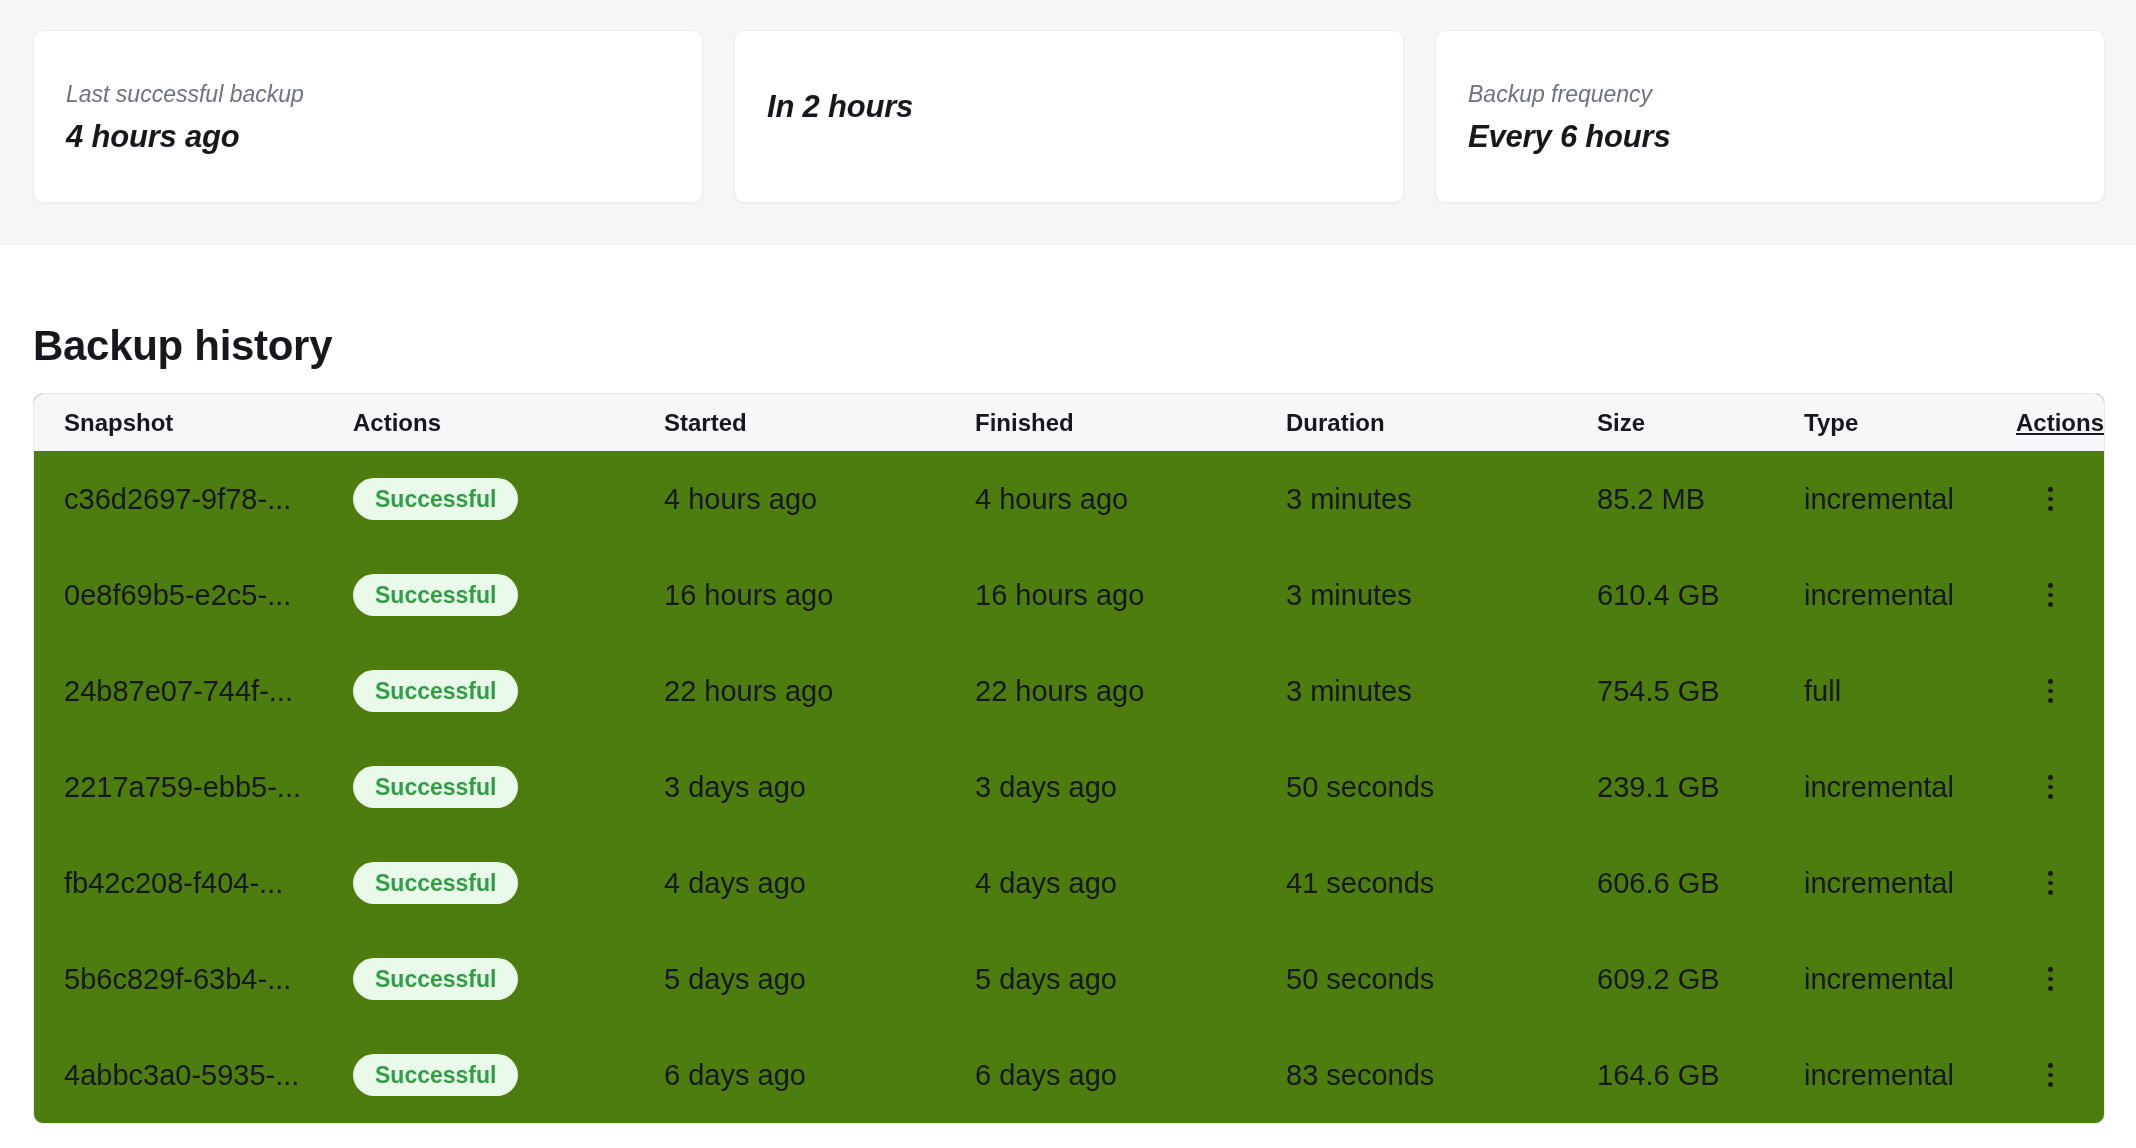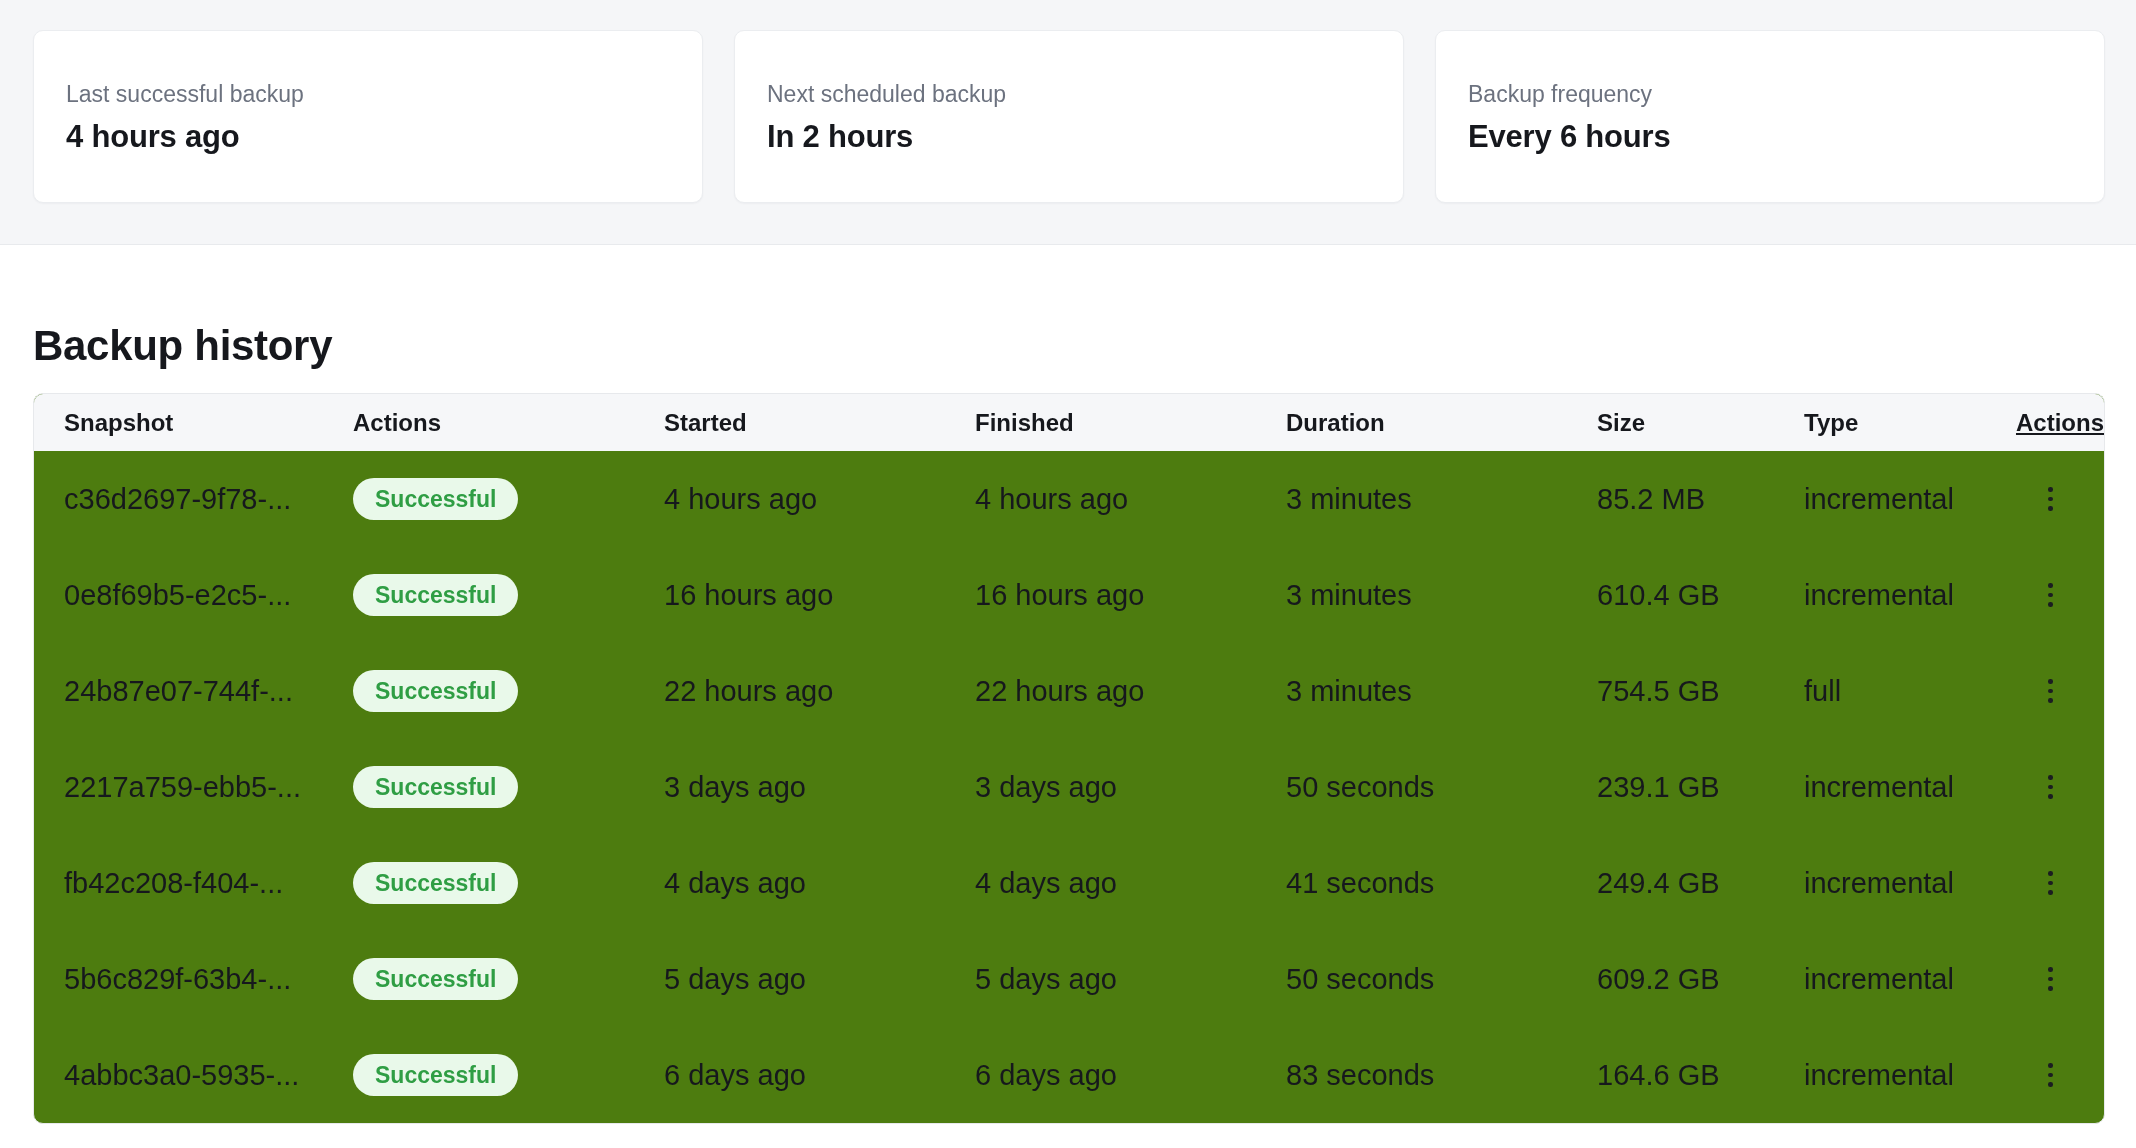--- a/index.html
+++ b/index.html
@@ -10,21 +10,21 @@
     color:#16181d;
   }
 
   
   .top-section {
     height:245px;
     background:#f5f6f8;
     border-bottom:1px solid #e8eaed;
     padding:30px 31px 0 33px;
   }
-  .cards-row { display:flex; gap:31px; }
+  .cards-row { display:flex; gap:31px;font-style:italic; }
   .summary-card {
     flex:1;
     height:173px;
     background:#ffffff;
     border:1px solid #ebedf0;
     border-radius:10px;
     padding:48px 30px 0 32px;
     box-shadow:0 1px 2px rgba(16,24,40,.04);
   }
   .card-label { font-size:23px; line-height:30px; color:#6c727f; }
@@ -80,21 +80,20 @@
 
 <div class="top-section">
   <div class="cards-row">
 
       <div class="summary-card">
         <div class="card-label">Last successful backup</div>
         <div class="card-value">4 hours ago</div>
       </div>
 
       <div class="summary-card">
-        <div class="card-label">Next scheduled backup</div>
         <div class="card-value">In 2 hours</div>
       </div>
 
       <div class="summary-card">
         <div class="card-label">Backup frequency</div>
         <div class="card-value">Every 6 hours</div>
       </div>
     </div>
 </div>
 
@@ -212,21 +211,21 @@
           </tr>
 
           <tr>
             <td>fb42c208-f404-...</td>
             <td>
               <span class="status-badge">Successful</span>
             </td>
             <td>4 days ago</td>
             <td>4 days ago</td>
             <td>41 seconds</td>
-            <td>249.4 GB</td>
+            <td>606.6 GB</td>
             <td>incremental</td>
             <td>
               <button class="kebab-btn" type="button">
                 <span class="kebab-icon" style="display:contents">
                   <i class="kebab-dot"></i><i class="kebab-dot"></i><i class="kebab-dot"></i>
                 </span>
               </button>
             </td>
           </tr>
 

